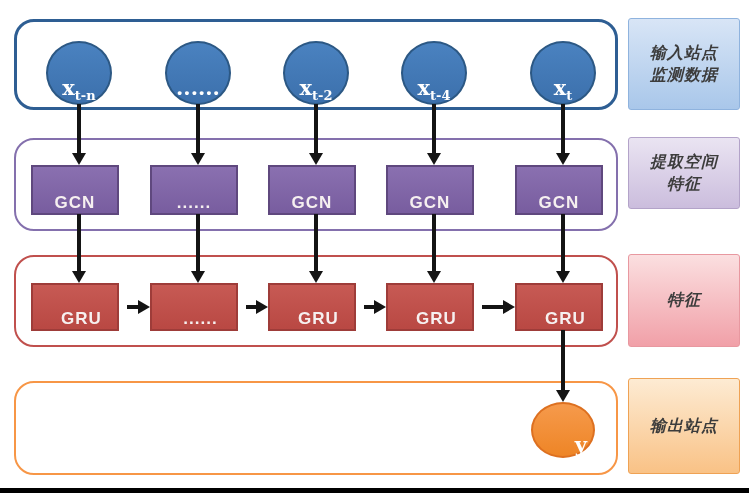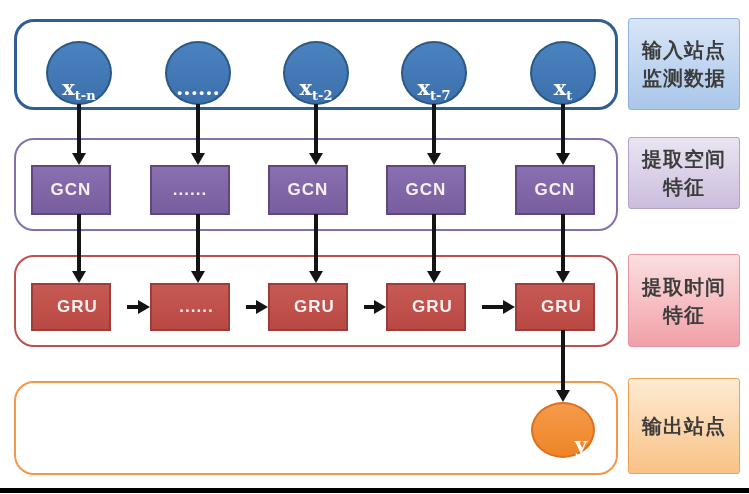--- a/index.html
+++ b/index.html
@@ -40,22 +40,22 @@
     background: linear-gradient(180deg, #F69A4C, #EE8526);
     border: 2px solid #DD7020;
     display: flex; align-items: center; justify-content: flex-end;
     color: #ffffff; font-family: "DejaVu Serif", serif;
     font-weight: bold; font-size: 21px;
   }
   .out-ellipse .ns { font-size: 13px; vertical-align: sub; }
   .nodelabel { white-space: nowrap; margin-top: 32px; }
 
   .rect {
-    position: absolute; width: 80px; box-sizing: border-box;
-    display: flex; align-items: center; justify-content: center;
+    position: absolute; width: 88px; box-sizing: border-box;
+    display: flex; align-items: flex-end; justify-content: center;
     color: #F6F0F0; font-weight: bold; font-size: 17px; letter-spacing: 1px;
   }
   .rect.gcn-box { top: 165px; height: 50px;
     background: linear-gradient(180deg, #8A70B0, #785D9F);
     border: 2px solid #5F487E; }
   .rect.gru-box { top: 283px; height: 48px;
     background: linear-gradient(180deg, #C75A54, #B94843);
     border: 2px solid #9E3C39; padding-left: 13px; }
 
   
@@ -86,22 +86,22 @@
   .ha-1 { left: 127px; width: 11px; }
   .ha-2 { left: 246px; width: 10px; }
   .ha-3 { left: 364px; width: 10px; }
   .ha-4 { left: 482px; width: 21px; }
 
   
   .side-label {
     position: absolute; left: 628px; width: 112px;
     box-sizing: border-box; border-radius: 3px; border: 1px solid;
     display: flex; flex-direction: column; align-items: center; justify-content: center;
-    font-weight: bold; font-size: 20px; line-height: 1.4;
-    color: #3C3C3C; letter-spacing: 1px; text-align: center;
+    font-weight: bold; font-size: 16px; line-height: 1.4;
+    color: #3C3C3C; letter-spacing: 1px; text-align: center; font-style: italic;
   }
   .side-label.blue   { top: 18px;  height: 92px;
     background: linear-gradient(180deg, #D8E5F6 0%, #A9C7EA 100%); border-color: #8FB3DE; }
   .side-label.purple { top: 137px; height: 72px;
     background: linear-gradient(180deg, #EAE4F2 0%, #CBBDDD 100%); border-color: #B3A3C9; }
   .side-label.pink   { top: 254px; height: 93px;
     background: linear-gradient(180deg, #FBDFE0 0%, #F1A0A8 100%); border-color: #E898A0; }
   .side-label.orange { top: 378px; height: 96px;
     background: linear-gradient(180deg, #FDEBD3 0%, #F9C286 100%); border-color: #EFA254; }
 
@@ -123,21 +123,21 @@
   <div class="ellipse e-c1">
     <span class="nodelabel"><span>x</span><span class="ns">t-n</span></span>
   </div>
   <div class="ellipse e-c2">
     <span class="nodelabel"><span>......</span><span class="ns"></span></span>
   </div>
   <div class="ellipse e-c3">
     <span class="nodelabel"><span>x</span><span class="ns">t-2</span></span>
   </div>
   <div class="ellipse e-c4">
-    <span class="nodelabel"><span>x</span><span class="ns">t-7</span></span>
+    <span class="nodelabel"><span>x</span><span class="ns">t-4</span></span>
   </div>
   <div class="ellipse e-c5">
     <span class="nodelabel"><span>x</span><span class="ns">t</span></span>
   </div>
 
   <div class="rect gcn-box b-c1">
       <span>GCN</span>
     </div>
   <div class="rect gcn-box b-c2">
       <span>......</span>
@@ -193,21 +193,20 @@
 
   <div class="side-label blue">
     <div>输入站点</div>
     <div>监测数据</div>
   </div>
   <div class="side-label purple">
     <div>提取空间</div>
     <div>特征</div>
   </div>
   <div class="side-label pink">
-    <div>提取时间</div>
     <div>特征</div>
   </div>
   <div class="side-label orange">
     <div>输出站点</div>
   </div>
 
   <div class="bottom-rule"></div>
 
 </div>
 

